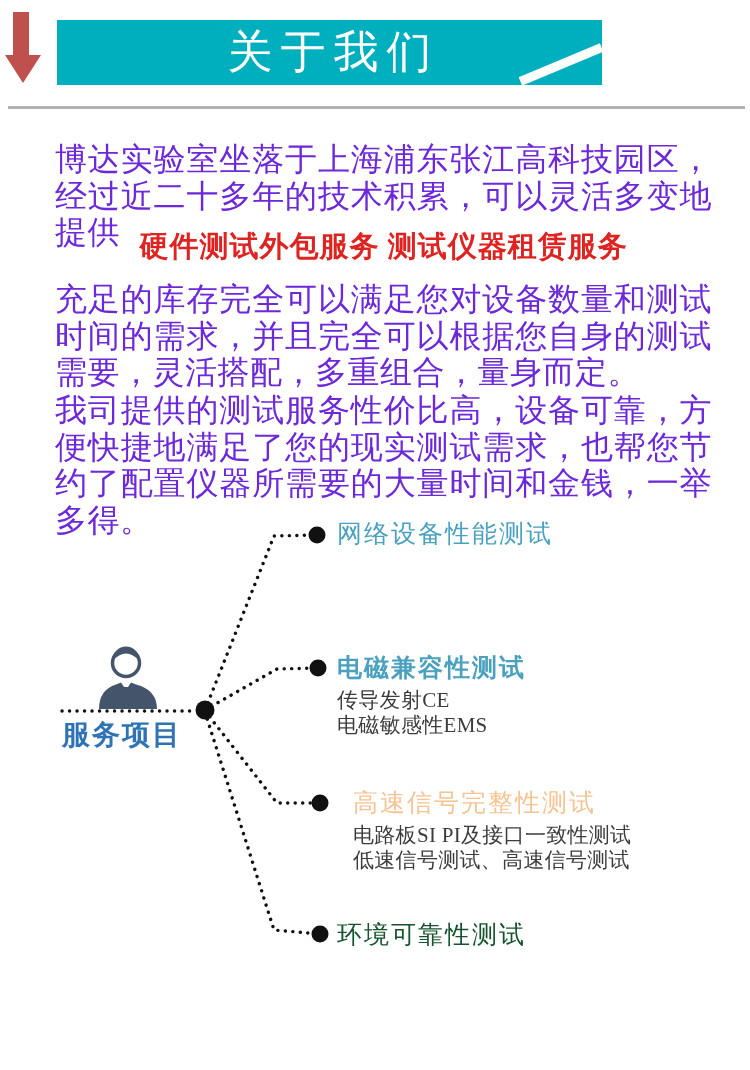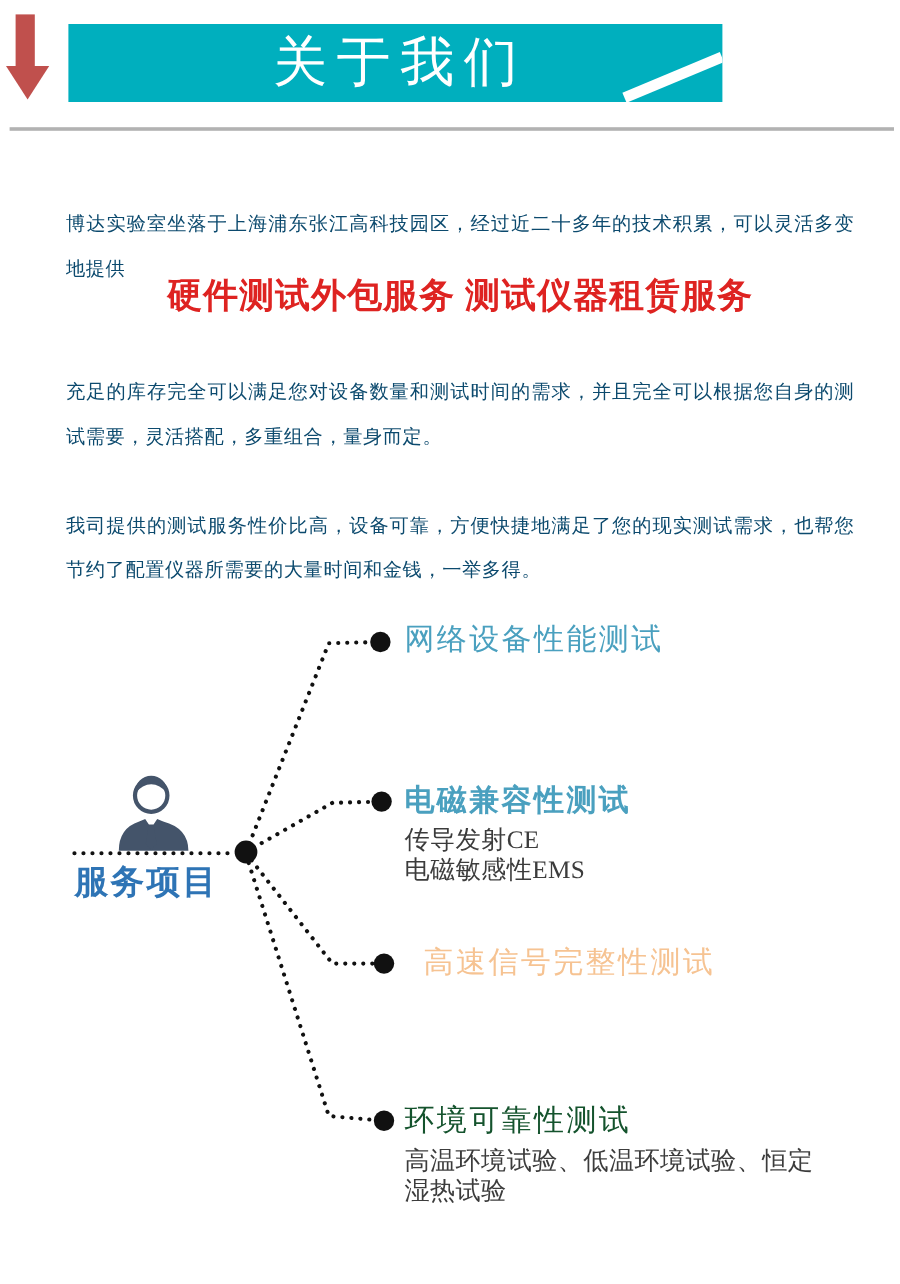--- a/index.html
+++ b/index.html
@@ -32,22 +32,22 @@
   }
   .banner-slash {
     position: absolute; left: 460px; top: 40px; width: 88px; height: 9px;
     background: #ffffff; transform: rotate(-22.7deg);
   }
   .divider { position: absolute; left: 8px; top: 106px; width: 737px; height: 3px; background: #B2B2B2; }
 
   
   .para {
     position: absolute; left: 55px; width: 657px;
-    font-size: 16px; line-height: 36.5px; color: #0c4a6e;
-    text-align: justify; letter-spacing: 0.5px; margin-top: 29px;
+    font-size: 32px; line-height: 36.5px; color: #6d28d9;
+    text-align: justify; letter-spacing: 0.5px;
   }
   .p1 { top: 141px; }
   .p2 { top: 281px; }
   .p3 { top: 392px; }
   .headline {
     position: absolute; left: 55px; top: 227px; width: 657px;
     text-align: center; font-size: 29px; font-weight: bold;
     letter-spacing: 1px; white-space: nowrap;
   }
 
@@ -112,20 +112,20 @@
   <div class="node n1">
     <div class="node-title" style="color: rgb(74, 160, 191);">网络设备性能测试</div>
   </div>
   <div class="node n2">
     <div class="node-title" style="color: rgb(74, 160, 191); font-weight: bold;">电磁兼容性测试</div>
     <div class="node-desc">传导发射CE
 电磁敏感性EMS</div>
   </div>
   <div class="node n3">
     <div class="node-title" style="color: rgb(246, 195, 146);">高速信号完整性测试</div>
+    <div class="node-desc">电路板SI PI及接口一致性测试
+低速信号测试、高速信号测试</div>
   </div>
   <div class="node n4">
     <div class="node-title" style="color: #14532d;">环境可靠性测试</div>
-    <div class="node-desc">高温环境试验、低温环境试验、恒定
-湿热试验</div>
   </div>
 
 </div>
 
 </body></html>

